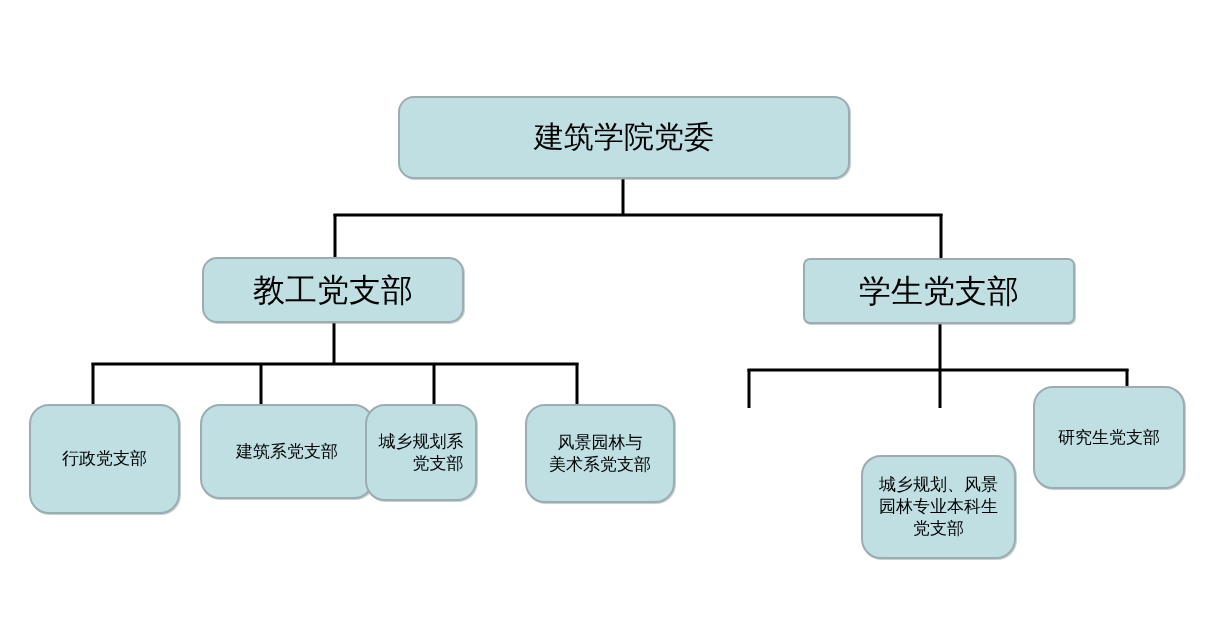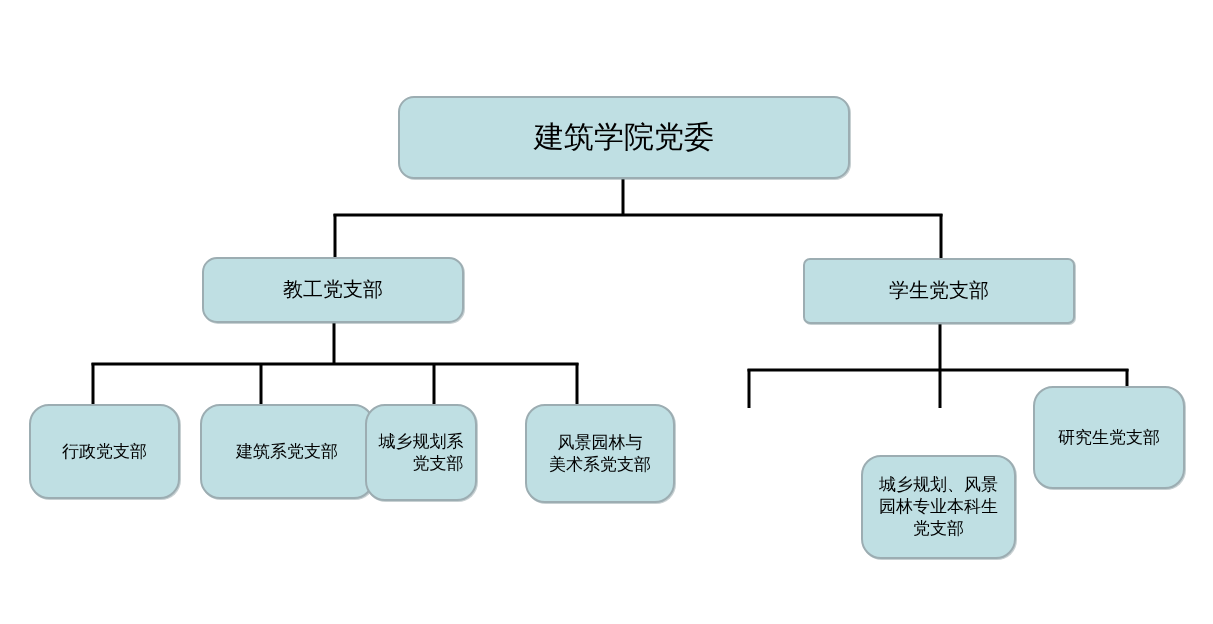--- a/index.html
+++ b/index.html
@@ -45,21 +45,21 @@
     font-weight: normal;
     color: var(--text);
     box-shadow: 1px 1px 0 rgba(130,150,155,0.45);
   }
   .node .label {
     white-space: pre-line;
     line-height: 1.28;
     padding: 2px 6px;
   }
   .lvl1 { font-size: 30px; border-radius: 16px; }
-  .lvl2 { font-size: 20px; border-radius: 15px; }
+  .lvl2 { font-size: 32px; border-radius: 15px; }
   .lvl3 { font-size: 17px; border-radius: 20px; }
 </style>
 </head>
 <body>
 
 <div class="canvas">
 
   <svg class="connectors" viewBox="0 0 1213 624" aria-hidden="true">
 
     <line x1="623" y1="179" x2="623" y2="216"></line>
@@ -85,21 +85,21 @@
     <span class="label">建筑学院党委</span>
   </div>
 
   <div class="node lvl2" style="left:202px; top:257px; width:262px; height:66px;">
     <span class="label">教工党支部</span>
   </div>
   <div class="node lvl2" style="left:803px; top:258px; width:272px; height:66px;border-radius:7px;">
     <span class="label">学生党支部</span>
   </div>
 
-  <div class="node lvl3" style="left:29px; top:404px; width:151px; height:95px;">
+  <div class="node lvl3" style="left:29px; top:404px; width:151px; height:110px;">
     <span class="label">行政党支部</span>
   </div>
   <div class="node lvl3" style="left:200px; top:404px; width:174px; height:95px;">
     <span class="label">建筑系党支部</span>
   </div>
   <div class="node lvl3" style="left:365px; top:404px; width:112px; height:97px;text-align:right;">
     <span class="label">城乡规划系
 党支部</span>
   </div>
   <div class="node lvl3" style="left:525px; top:404px; width:150px; height:99px;">

